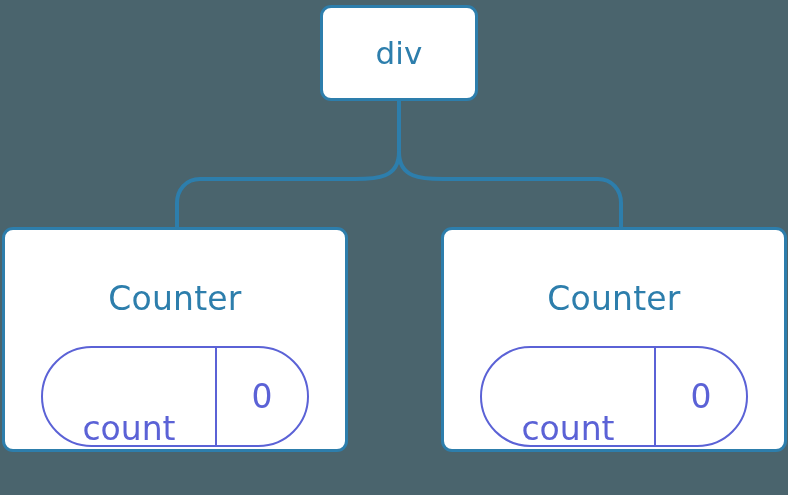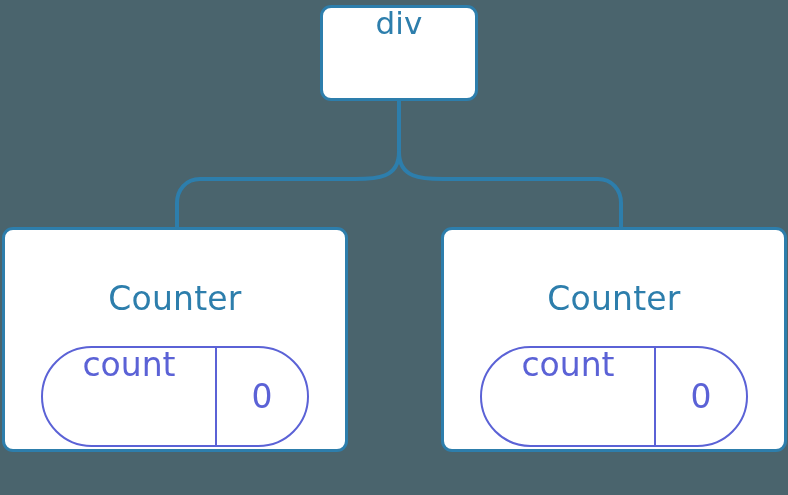--- a/index.html
+++ b/index.html
@@ -43,21 +43,21 @@
     flex-direction: column;
     align-items: center;
   }
 
   
   .node-root {
     left: 320px;
     top: 5px;
     width: 158px;
     height: 96px;
-    justify-content: flex-start;
+    justify-content: center;
   }
   .node-root .node-title {
     font-size: 31px;
   }
 
   
   .node-child {
     width: 346px;
     height: 225px;
     justify-content: flex-start;
@@ -87,21 +87,21 @@
     border: 2px solid #5b62d6;
     border-radius: 52px;
     display: flex;
     flex-direction: row;
     align-items: stretch;
     background: transparent;
   }
   .pill-key {
     flex: 0 0 174px;
     display: flex;
-    align-items: flex-start;
+    align-items: flex-end;
     justify-content: center;
     box-sizing: border-box;
     border-right: 2px solid #5b62d6;
   }
   .pill-value {
     flex: 1 1 auto;
     display: flex;
     align-items: center;
     justify-content: center;
   }

